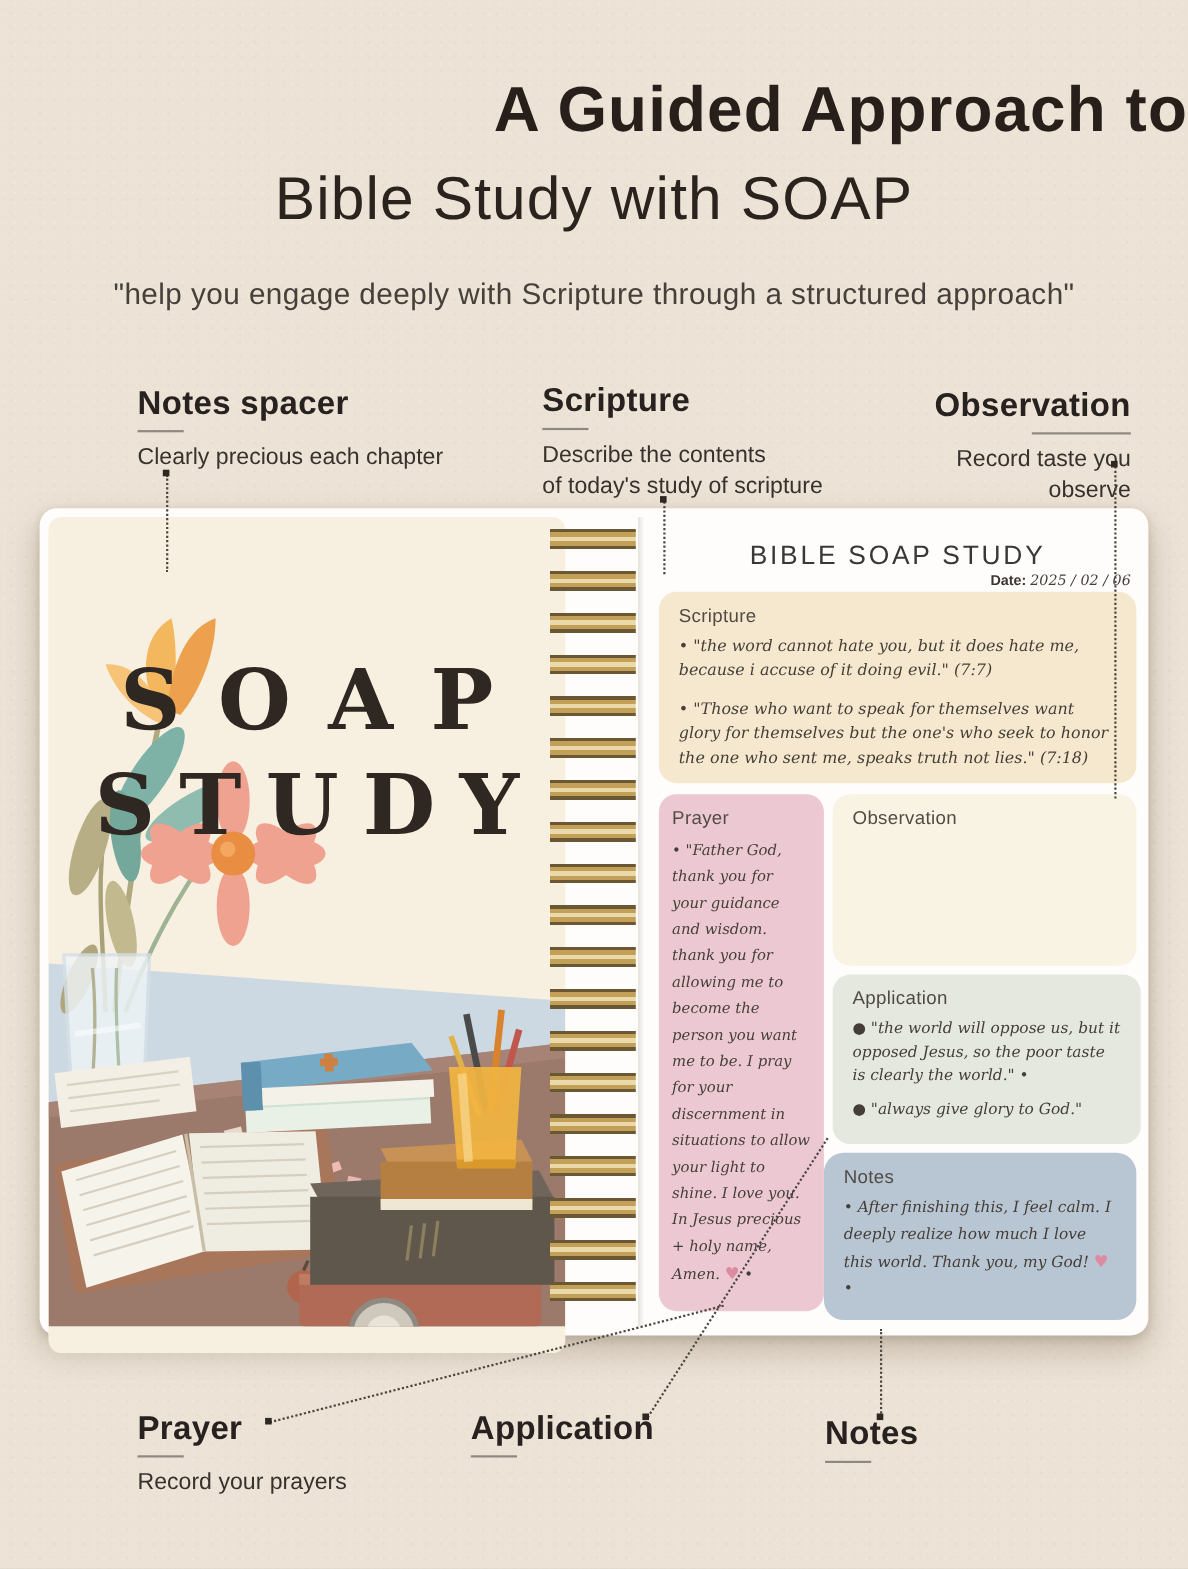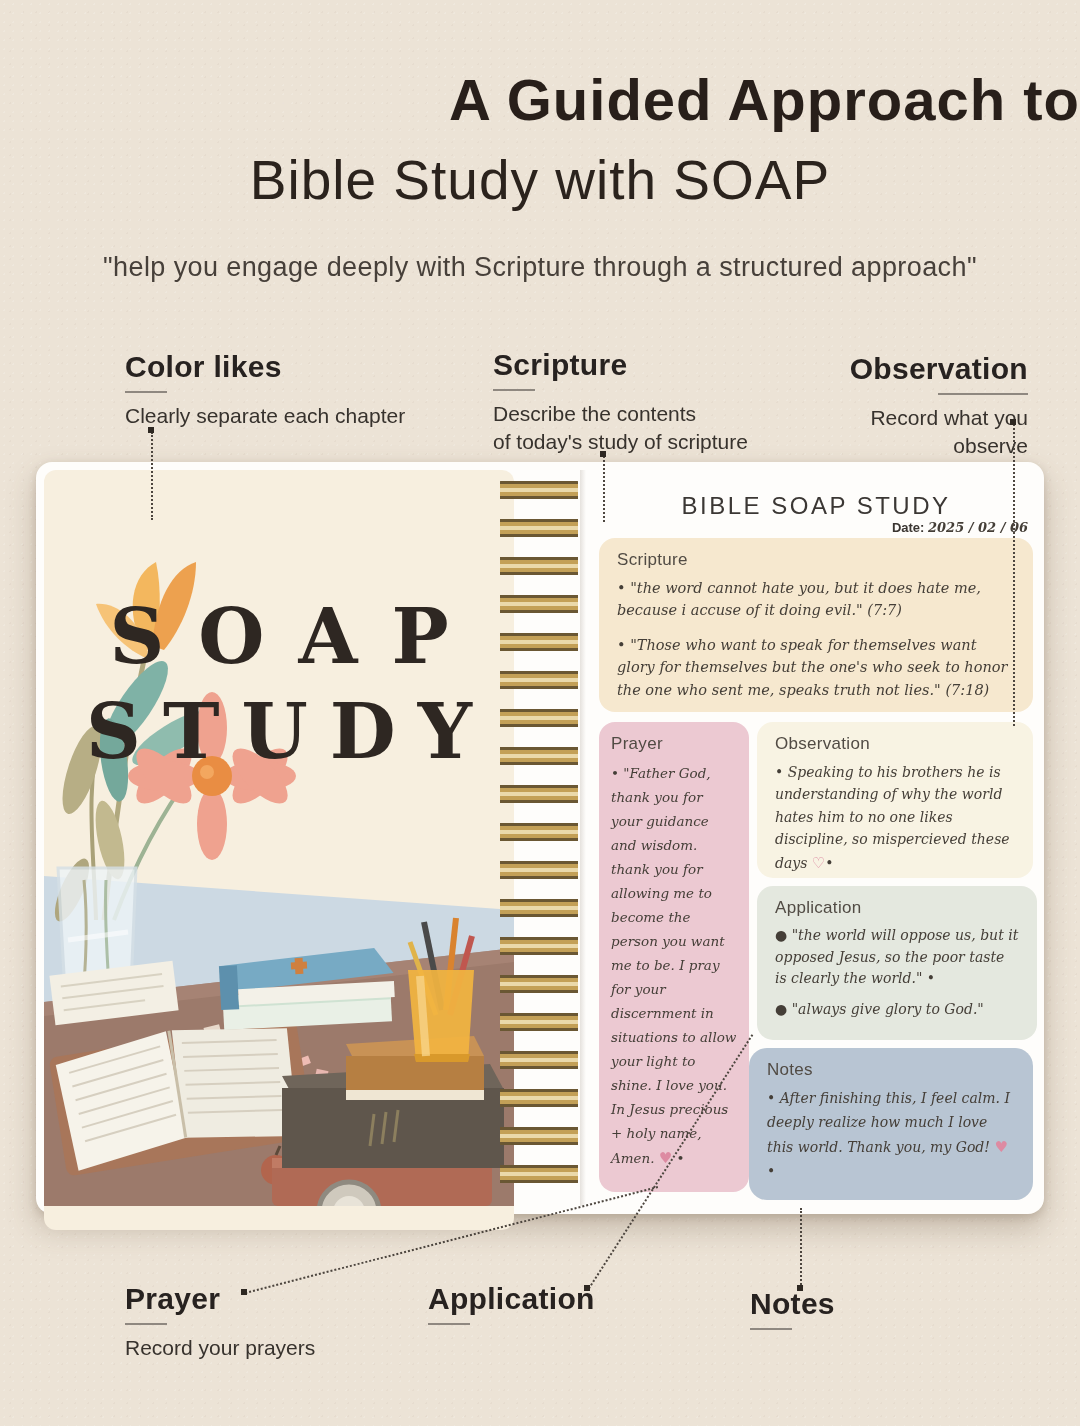--- a/index.html
+++ b/index.html
@@ -74,21 +74,21 @@
              #ead9ab 14px, #ead9ab 18px,
              #c3a057 18px, #c3a057 22px,
              #6a5733 22px, #6a5733 25px,
              rgba(0,0,0,0) 25px, rgba(0,0,0,0) 38px);
            border-radius:8px; }
 
   
   .rp-header{ position:absolute; left:560px; top:30px; width:440px; text-align:center; z-index:4;
               font-size:24px; letter-spacing:2.5px; color:#3b3734; }
   .rp-date{ position:absolute; right:16px; top:58px; z-index:4; font-size:13px; font-weight:bold; color:#3a3531; }
-  .rp-date .hand{ font-weight:bold;text-align:right; }
+  .rp-date .hand{ font-weight:normal;text-align:right; }
 
   .box{ position:absolute; border-radius:16px; padding:12px 18px; z-index:2; }
   .box .label{ font-size:17px; color:#514b44; margin-bottom:7px; letter-spacing:0.3px; }
   .hand{ font-family:"DejaVu Serif", serif; font-style:italic; color:#443e37; }
   .box p.hand{ font-size:14.5px; line-height:1.55; margin-bottom:12px; }
   .heart{ font-style:normal; color:#dd8ba2; font-family:"DejaVu Sans", sans-serif; font-size:15px; }
 
   #bx-scripture  { left:563px; top:76px;  width:434px; height:174px; background:#f6e8cf; }
   #bx-prayer     { left:563px; top:260px; width:150px; height:470px; background:#ecc9d2; padding:12px 12px; }
   #bx-prayer p.hand{ font-size:13.5px; line-height:1.78; }
@@ -102,34 +102,34 @@
 </head>
 <body>
 
 <div class="poster">
 
   <div class="title1">A Guided Approach to</div>
   <div class="title2">Bible Study with SOAP</div>
   <div class="subtitle">"help you engage deeply with Scripture through a structured approach"</div>
 
   <div class="callout" id="co-colorspacer">
-    <h3>Color likes</h3>
-    <div class="rule"></div>
-    <p>Clearly separate each chapter</p>
+    <h3>Notes spacer</h3>
+    <div class="rule"></div>
+    <p>Clearly precious each chapter</p>
   </div>
   <div class="callout" id="co-scripture">
     <h3>Scripture</h3>
     <div class="rule"></div>
     <p>Describe the contents
 of today's study of scripture</p>
   </div>
   <div class="callout align-r" id="co-observation">
     <h3>Observation</h3>
     <div class="rule right"></div>
-    <p>Record what you observe</p>
+    <p>Record taste you observe</p>
   </div>
 
   <div class="callout" id="co-prayer">
     <h3>Prayer</h3>
     <div class="rule"></div>
     <p>Record your prayers</p>
   </div>
   <div class="callout" id="co-application">
     <h3>Application</h3>
     <div class="rule"></div>
@@ -294,24 +294,20 @@
     <div class="box" id="bx-prayer">
       <div class="label">Prayer</div>
       <p class="hand">
         <span>• "Father God, thank you for your guidance and wisdom. thank you for allowing me to become the person you want me to be. I pray for your discernment in situations to allow your light to shine. I love you. In Jesus precious + holy name, Amen.</span>
         <span class="heart">♥</span><span> •</span>
       </p>
     </div>
 
     <div class="box" id="bx-observation">
       <div class="label">Observation</div>
-      <p class="hand">
-        <span>• Speaking to his brothers he is understanding of why the world hates him to no one likes discipline, so mispercieved these days </span>
-        <span class="heart">♡</span><span>•</span>
-      </p>
     </div>
 
     <div class="box" id="bx-application">
       <div class="label">Application</div>
       <p class="hand">● "the world will oppose us, but it opposed Jesus, so the poor taste is clearly the world."   •</p>
       <p class="hand">● "always give glory to God."</p>
     </div>
 
     <div class="box" id="bx-notes">
       <div class="label">Notes</div>

